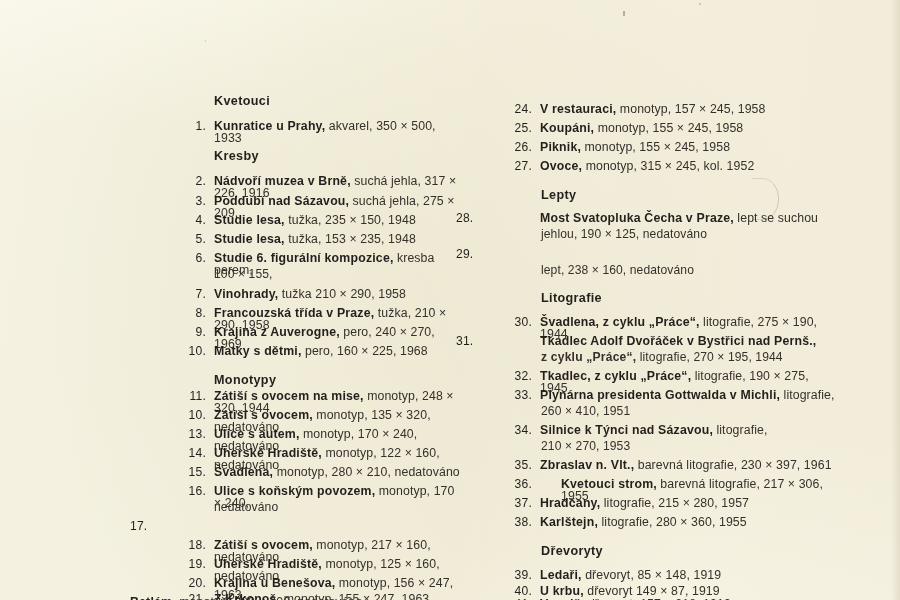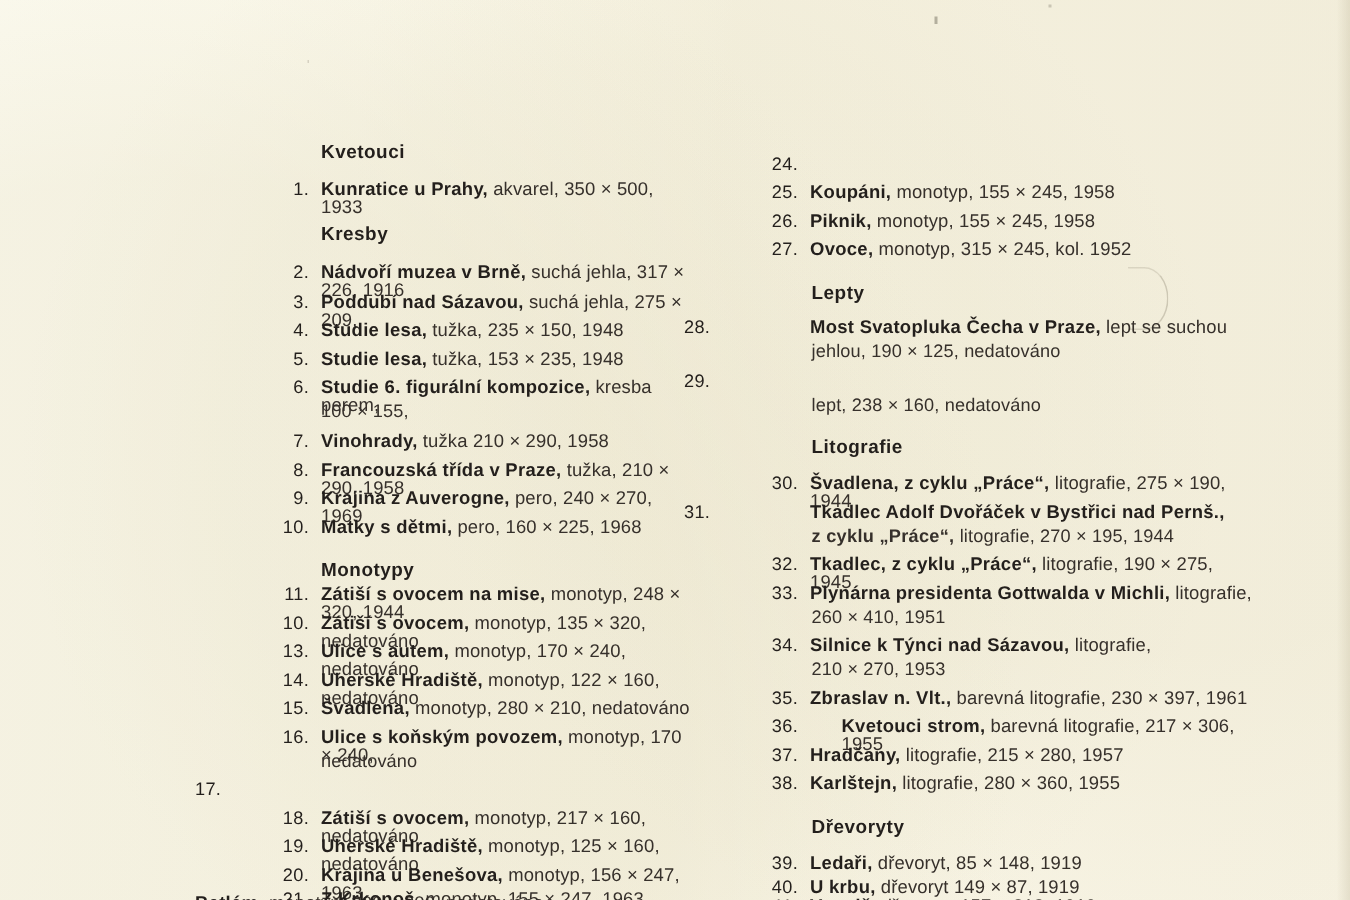--- a/index.html
+++ b/index.html
@@ -216,20 +216,21 @@
         <span class="body-txt"><span class="title-b">Krajina u Benešova,</span> <span class="desc">monotyp,  156 × 247,  1963</span></span>
       </div>
       <div class="entry" style="position: absolute; top: 593px; left: 0px; width: 100%;">
         <span class="num">21.</span>
         <span class="body-txt"><span class="title-b">Z Krkonoš,</span> <span class="desc">monotyp,  155 × 247,  1963</span></span>
       </div>
     </div>
   <div class="column col-right" id="col-right">
       <div class="entry" style="position: absolute; top: 103px; left: 0px; width: 100%;">
         <span class="num">24.</span>
+        <span class="body-txt"><span class="title-b">V restauraci,</span> <span class="desc">monotyp,  157 × 245,  1958</span></span>
       </div>
       <div class="entry" style="position: absolute; top: 122px; left: 0px; width: 100%;">
         <span class="num">25.</span>
         <span class="body-txt"><span class="title-b">Koupáni,</span> <span class="desc">monotyp,  155 × 245,  1958</span></span>
       </div>
       <div class="entry" style="position: absolute; top: 141px; left: 0px; width: 100%;">
         <span class="num">26.</span>
         <span class="body-txt"><span class="title-b">Piknik,</span> <span class="desc">monotyp,  155 × 245,  1958</span></span>
       </div>
       <div class="entry" style="position: absolute; top: 160px; left: 0px; width: 100%;">

